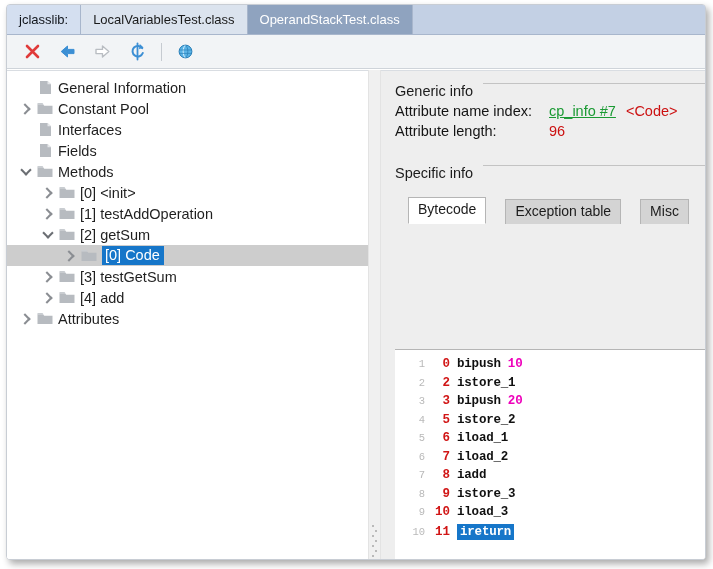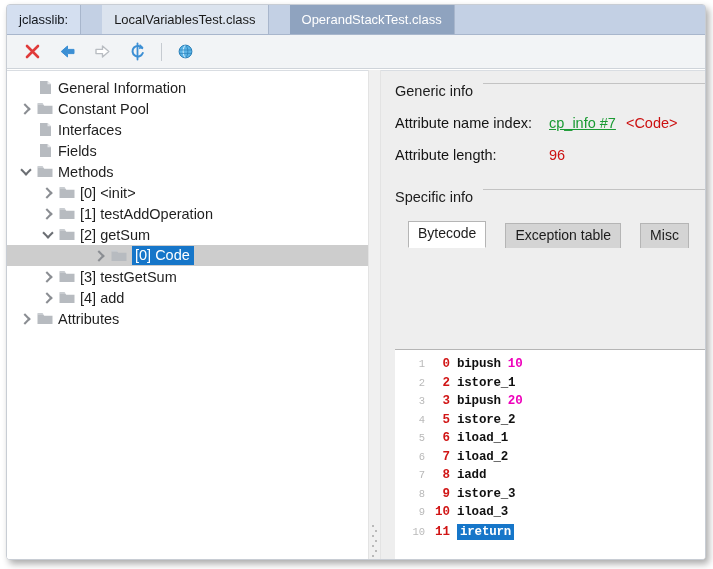--- a/index.html
+++ b/index.html
@@ -24,21 +24,20 @@
 
   
   .tabbar {
     position: relative;
     height: 30px;
     background: #c3d0e4;
     display: flex;
     align-items: stretch;
     border-bottom: 1px solid #a8b6cc;
     box-sizing: border-box;
-    gap: 21px;
   }
   .tab {
     display: flex;
     align-items: center;
     padding: 0 12px;
     font-size: 13px;
     color: #1a1a1a;
     border-right: 1px solid #a8b6cc;
     box-sizing: border-box;
     white-space: nowrap;
@@ -108,21 +107,20 @@
   }
   .row {
     height: 21px;
     display: flex;
     align-items: center;
     position: relative;
     white-space: nowrap;
   }
   .row.selected {
     background: #cdcdcd;
-    padding-left: 30px;
   }
   .twisty {
     width: 18px;
     flex: none;
     display: flex;
     align-items: center;
     justify-content: center;
     color: #6f7276;
     font-size: 11px;
   }
@@ -203,21 +201,21 @@
     flex: 1;
     height: 1px;
     background: #c3c3c3;
     margin-left: 10px;
   }
   .kvrow {
     display: flex;
     align-items: baseline;
     font-size: 14.5px;
     padding-left: 14px;
-    margin-top: 16px;
+    margin-top: 4px;
   }
   .kvkey { color: #141414; width: 154px; flex: none; }
   .kvlink {
     color: #1a9a33;
     text-decoration: underline;
     margin-right: 10px;
   }
   .kvred { color: #cc1111; }
   .kvval { color: #cc1111; }
 

